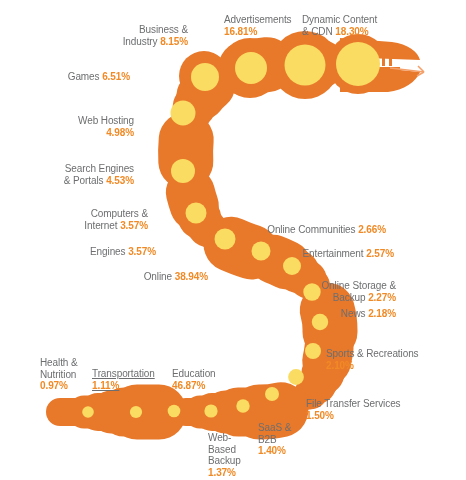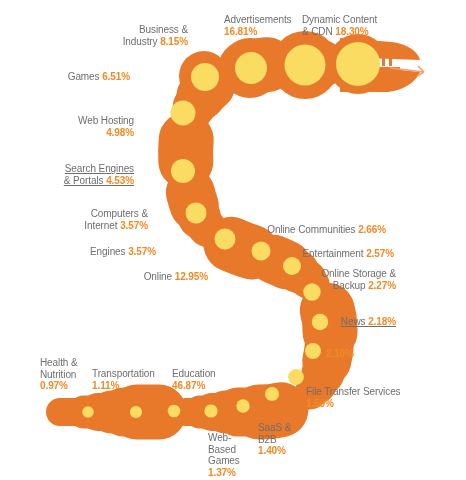--- a/index.html
+++ b/index.html
@@ -104,54 +104,55 @@
 </span><span class="pct">16.81%</span></div>
 
 <div class="label al-l" style="left:302px;top:14px;width:130px;"><span>Dynamic Content
 &amp; CDN </span><span class="pct">18.30%</span></div>
 
 <div class="label al-r" style="left:20px;top:71px;width:110px;"><span>Games </span><span class="pct">6.51%</span></div>
 
 <div class="label al-r" style="left:24px;top:115px;width:110px;"><span>Web Hosting
 </span><span class="pct">4.98%</span></div>
 
-<div class="label al-r" style="left:16px;top:163px;width:118px;text-decoration:underline;"><span>Search Engines
+<div class="label al-r" style="left:16px;top:163px;width:118px;"><span>Search Engines
 &amp; Portals </span><span class="pct">4.53%</span></div>
 
 <div class="label al-r" style="left:36px;top:208px;width:112px;"><span>Computers &amp;
 Internet </span><span class="pct">3.57%</span></div>
 
 <div class="label al-r" style="left:46px;top:246px;width:110px;"><span>Engines </span><span class="pct">3.57%</span></div>
 
-<div class="label al-r" style="left:90px;top:271px;width:118px;"><span>Online </span><span class="pct">12.95%</span></div>
+<div class="label al-r" style="left:90px;top:271px;width:118px;"><span>Online </span><span class="pct">38.94%</span></div>
 
 <div class="label al-r" style="left:248px;top:224px;width:138px;"><span>Online Communities </span><span class="pct">2.66%</span></div>
 
 <div class="label al-r" style="left:268px;top:248px;width:126px;"><span>Entertainment </span><span class="pct">2.57%</span></div>
 
-<div class="label al-r" style="left:290px;top:268px;width:106px;"><span>Online Storage &amp;
+<div class="label al-r" style="left:290px;top:280px;width:106px;"><span>Online Storage &amp;
 Backup </span><span class="pct">2.27%</span></div>
 
-<div class="label al-r" style="left:300px;top:316px;width:96px;text-decoration:underline;"><span>News </span><span class="pct">2.18%</span></div>
+<div class="label al-r" style="left:300px;top:308px;width:96px;"><span>News </span><span class="pct">2.18%</span></div>
 
-<div class="label al-l" style="left:326px;top:348px;width:134px;"><span class="pct">2.10%</span></div>
+<div class="label al-l" style="left:326px;top:348px;width:134px;"><span>Sports &amp; Recreations
+</span><span class="pct">2.10%</span></div>
 
-<div class="label al-l" style="left:306px;top:386px;width:140px;"><span>File Transfer Services
+<div class="label al-l" style="left:306px;top:398px;width:140px;"><span>File Transfer Services
 </span><span class="pct">1.50%</span></div>
 
 <div class="label al-l" style="left:258px;top:422px;width:56px;"><span>SaaS &amp;
 B2B
 </span><span class="pct">1.40%</span></div>
 
 <div class="label al-l" style="left:208px;top:432px;width:48px;"><span>Web-
 Based
-Games
+Backup
 </span><span class="pct">1.37%</span></div>
 
 <div class="label al-l" style="left:172px;top:368px;width:76px;"><span>Education
 </span><span class="pct">46.87%</span></div>
 
-<div class="label al-l" style="left:92px;top:368px;width:80px;"><span>Transportation
+<div class="label al-l" style="left:92px;top:368px;width:80px;text-decoration:underline;"><span>Transportation
 </span><span class="pct">1.11%</span></div>
 
 <div class="label al-l" style="left:40px;top:357px;width:64px;"><span>Health &amp;
 Nutrition
 </span><span class="pct">0.97%</span></div>
 
 </body></html>

